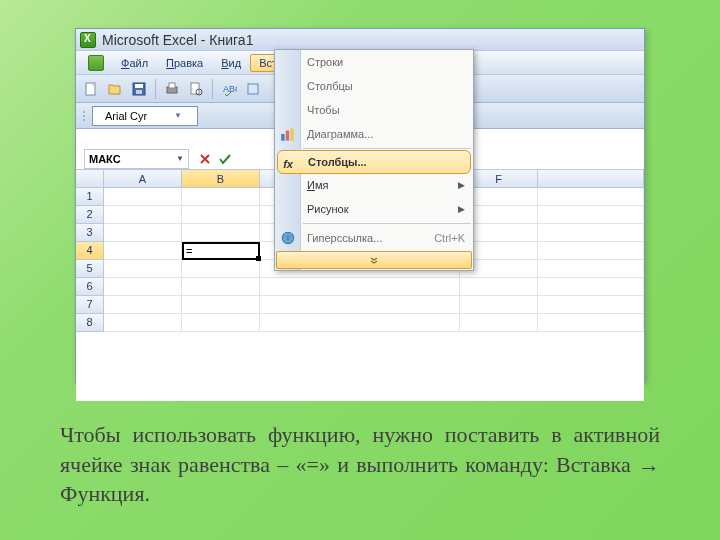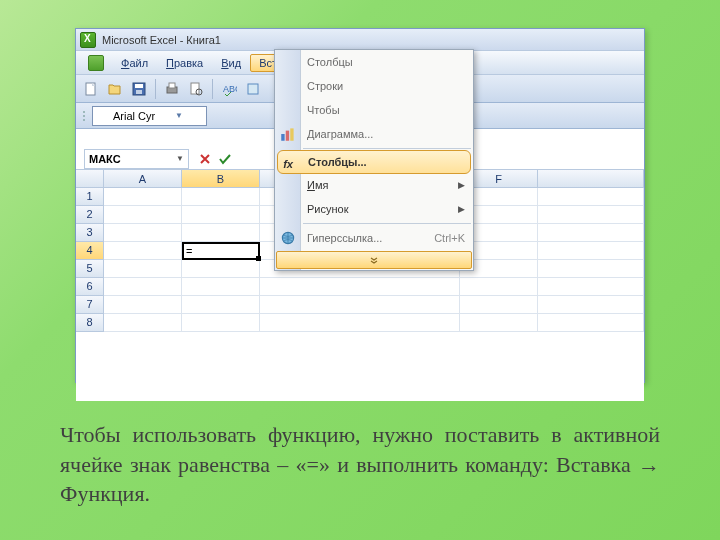--- a/index.html
+++ b/index.html
@@ -31,21 +31,21 @@
     background: linear-gradient(#5cb531, #3d8f1e);
     border: 1px solid #2d6e15;
     border-radius: 2px;
     margin-right: 6px;
     position: relative;
   }
   .titlebar .excel-logo::after {
     content: "X"; color: #fff; font-size: 10px; font-weight: bold;
     position: absolute; left: 3px; top: 0;
   }
-  .titlebar-text { font-size: 11px; color: #333; }
+  .titlebar-text { font-size: 14px; color: #333; }
   .menubar {
     height: 24px;
     background: linear-gradient(#f6f9fd, #d5e1f0);
     border-bottom: 1px solid #b8c9df;
     display: flex;
     align-items: center;
     padding: 0 12px;
   }
   .menubar .corner-logo {
     width: 16px; height: 16px;
@@ -91,23 +91,23 @@
     align-items: center;
     padding: 0 4px;
     gap: 4px;
   }
   .font-select {
     height: 20px;
     background: #fff;
     border: 1px solid #7c93b6;
     display: flex;
     align-items: center;
-    padding: 0 20px;
-    font-size: 11px;
-    width: 115px;
+    padding: 0 12px;
+    font-size: 11px;
+    width: 106px;
     justify-content: space-between;
   }
   .font-select .arrow { width: 14px; text-align: center; color: #5a7aa8; font-size: 8px; }
   .namebox-row {
     height: 22px;
     background: #fff;
     border-bottom: 1px solid #b8c9df;
     display: flex;
     align-items: center;
     margin-top: 19px;
@@ -437,24 +437,24 @@
           <div class="cell"></div>
           <div class="cell" style="flex:1"></div>
         </div>
     </div>
   </div>
 </div>
 
 <div class="dropdown">
   <div class="icon-col"></div>
   <div class="dd-item">
+      <span>Строки</span>
+    </div>
+  <div class="dd-item">
       <span>Столбцы</span>
-    </div>
-  <div class="dd-item">
-      <span>Строки</span>
     </div>
   <div class="dd-item">
       <span>Чтобы</span>
     </div>
   <div class="dd-item">
     <div class="mini-icon">
         <svg viewBox="0 0 16 16">
           <rect x="2" y="8" width="3" height="6" fill="#4a7fc9"></rect>
           <rect x="6" y="5" width="3" height="9" fill="#d96b6b"></rect>
           <rect x="10" y="3" width="3" height="11" fill="#e8c95e"></rect>

